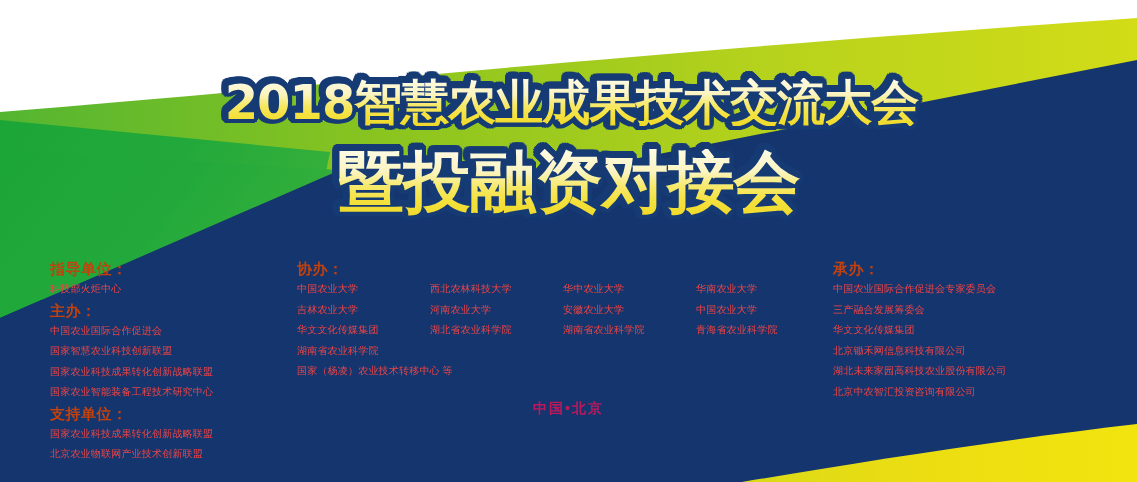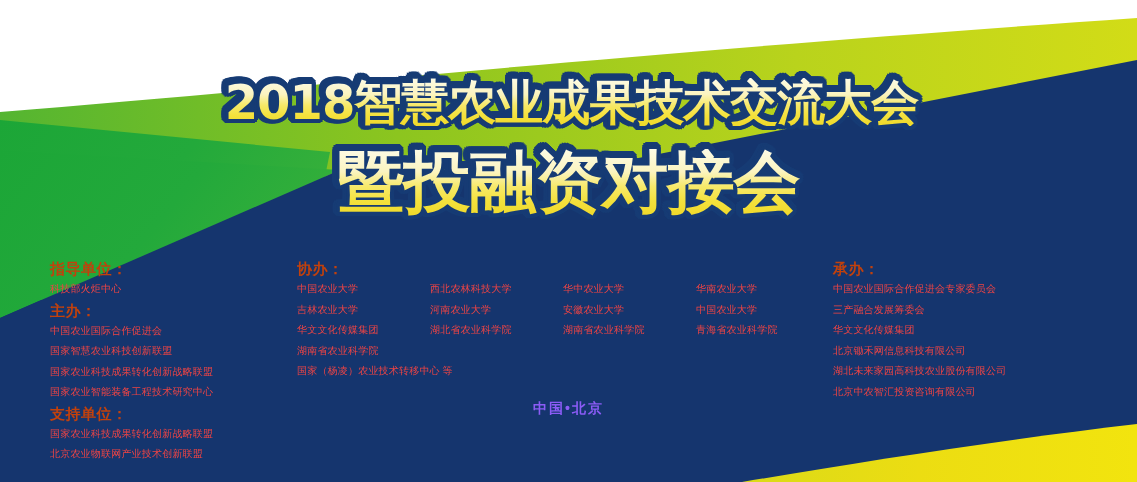--- a/index.html
+++ b/index.html
@@ -70,21 +70,21 @@
   .col-left{left:50px;width:240px;}
   .col-mid{left:297px;width:520px;}
   .col-right{left:833px;width:300px;}
 
   .grid4{display:grid;grid-template-columns:133px 133px 133px auto;}
   .grid4 .ln{margin:0;font-family:Liberation Serif, serif;}
   .span-row{grid-column:1 / span 3;}
 
   .citytag{
     position:absolute;left:0;top:400px;width:1137px;text-align:center;
-    font-size:14px;font-weight:bold;color:#8b5cf6;letter-spacing:2px;
+    font-size:14px;font-weight:bold;color:#be185d;letter-spacing:2px;
   }
 </style>
 </head>
 <body>
 
 <div class="poster">
 
   <div class="bg-white"></div>
 
   <div class="bg-greenband">

